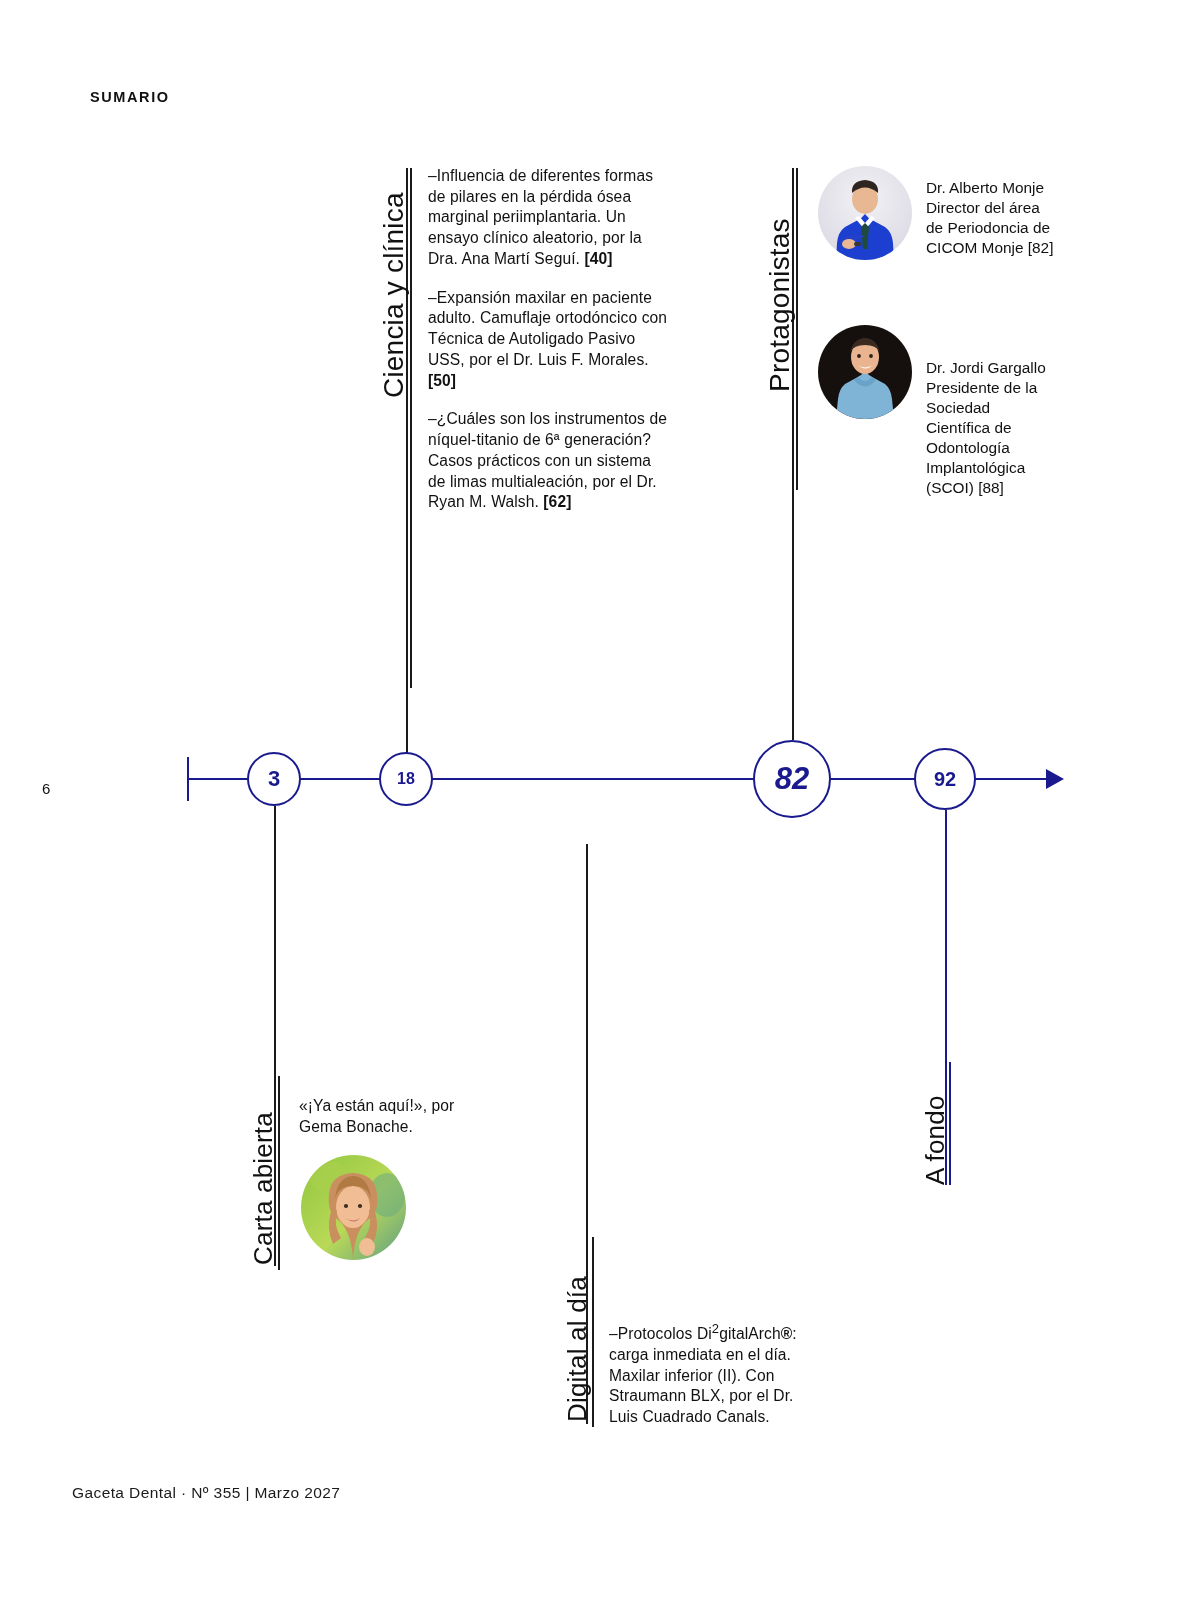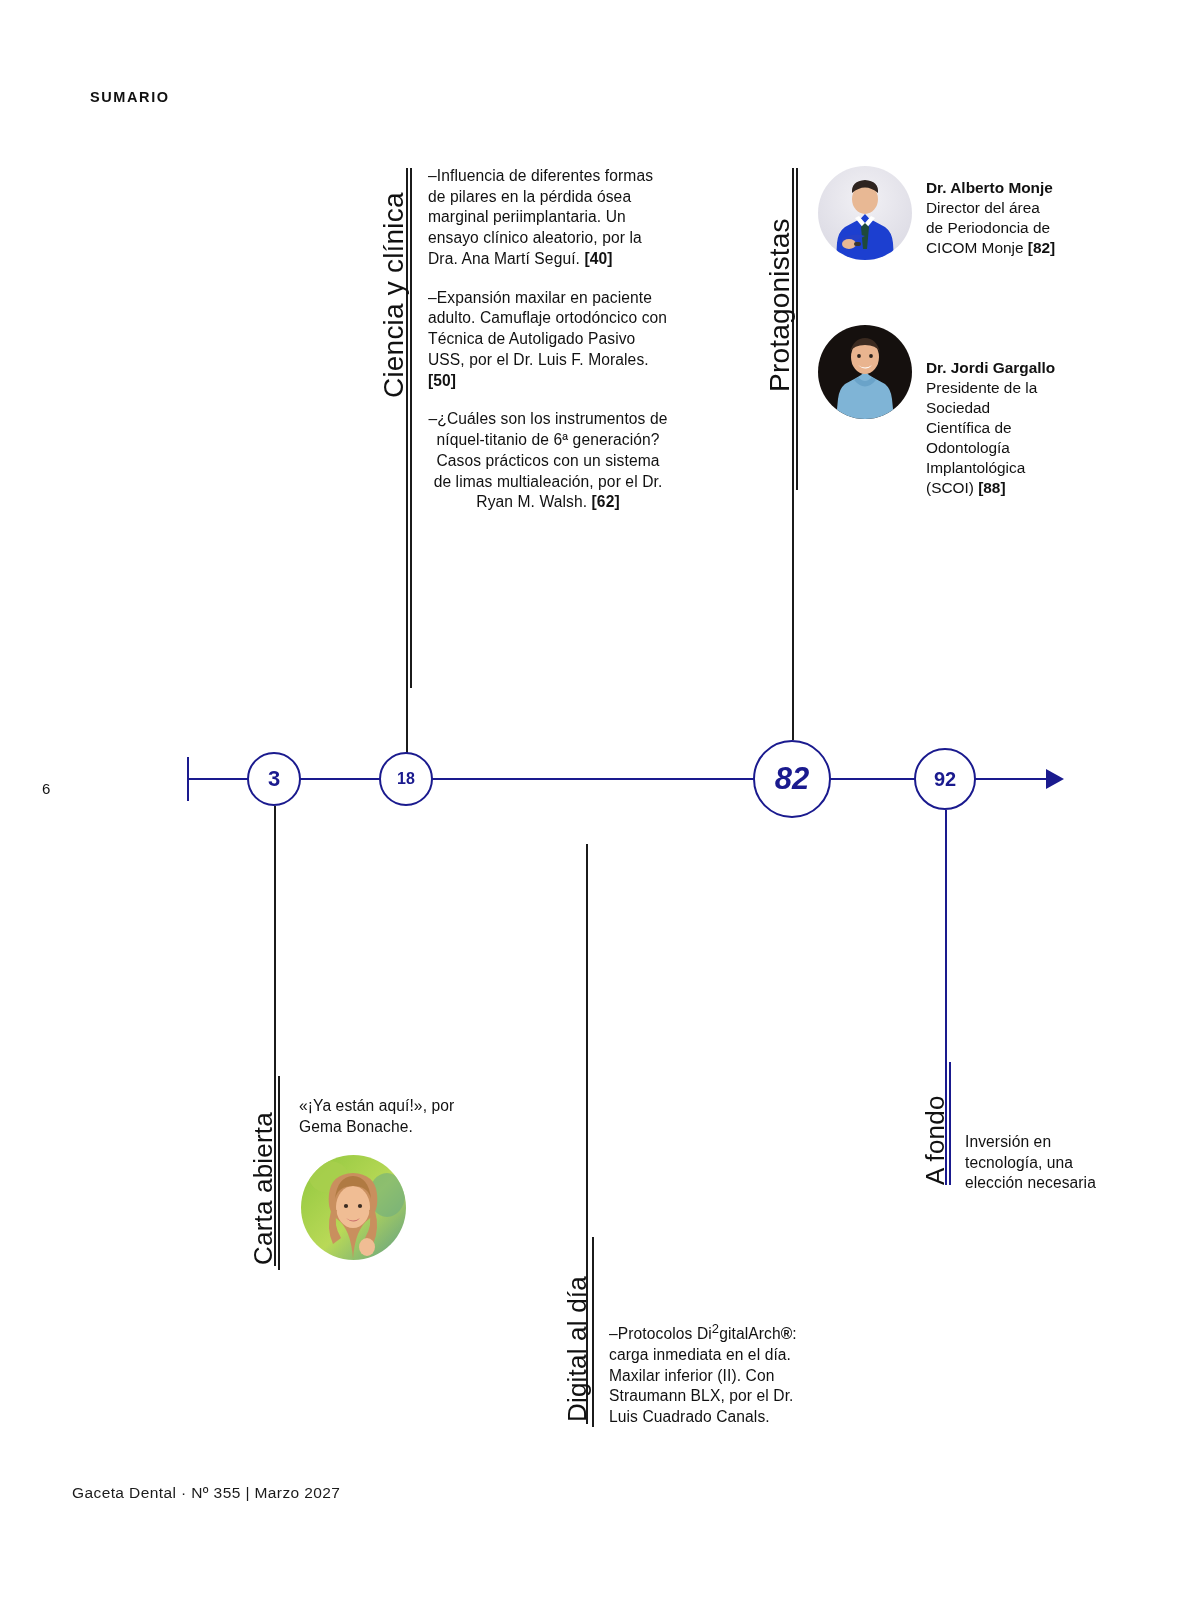--- a/index.html
+++ b/index.html
@@ -131,34 +131,34 @@
 
   
   .tblock {
     position: absolute;
     font-size: 15.6px;
     line-height: 1.33;
     color: #111111;
     letter-spacing: 0.1px;
   }
   .tblock p { margin: 0 0 18px 0; }
-  .tblock p:last-child { margin-bottom: 12px; text-align: center; }
+  .tblock p:last-child { margin-bottom: 12px; }
   .pg { font-weight: bold; }
   .avatar {
     position: absolute;
     border-radius: 50%;
     overflow: hidden;
   }
   .ptext {
     position: absolute;
     font-size: 15.4px;
     line-height: 1.3;
     color: #111111;
   }
-  .pname { font-weight: bold; }
+  .pname { font-weight: normal; }
 </style>
 </head>
 <body>
 
 <div id="page">
 
   <div class="hdr">SUMARIO</div>
 
   <div class="pagenum">6</div>
   <div class="big-sumario">SUMARIO</div>
@@ -269,17 +269,16 @@
   </div>
 
   <div class="rule" style="left:592px; top:1237px; height:190px;"></div>
   <div class="vlabel" style="left:562px; top:1422px; font-size:26px;">Digital al día</div>
 
   <div class="tblock" style="left:609px; top:1320px; width:215px;"><span>–Protocolos Di</span><sup>2</sup><span>gitalArch</span><span class="pg">®</span><span>: carga inmediata en el día. Maxilar inferior (II). Con Straumann BLX, por el Dr. Luis Cuadrado Canals.</span></div>
 
   <div class="rule rule-navy" style="left:949px; top:1062px; height:123px;"></div>
   <div class="vlabel" style="left:920px; top:1185px; font-size:26px;">A fondo</div>
 
-  <div class="tblock" style="left:965px; top:1132px; width:165px;">Inversión en tecnología, una elección necesaria</div>
 
   <div class="ftr">Gaceta Dental · Nº 355 | Marzo 2027</div>
 
 </div>
 
 </body></html>

